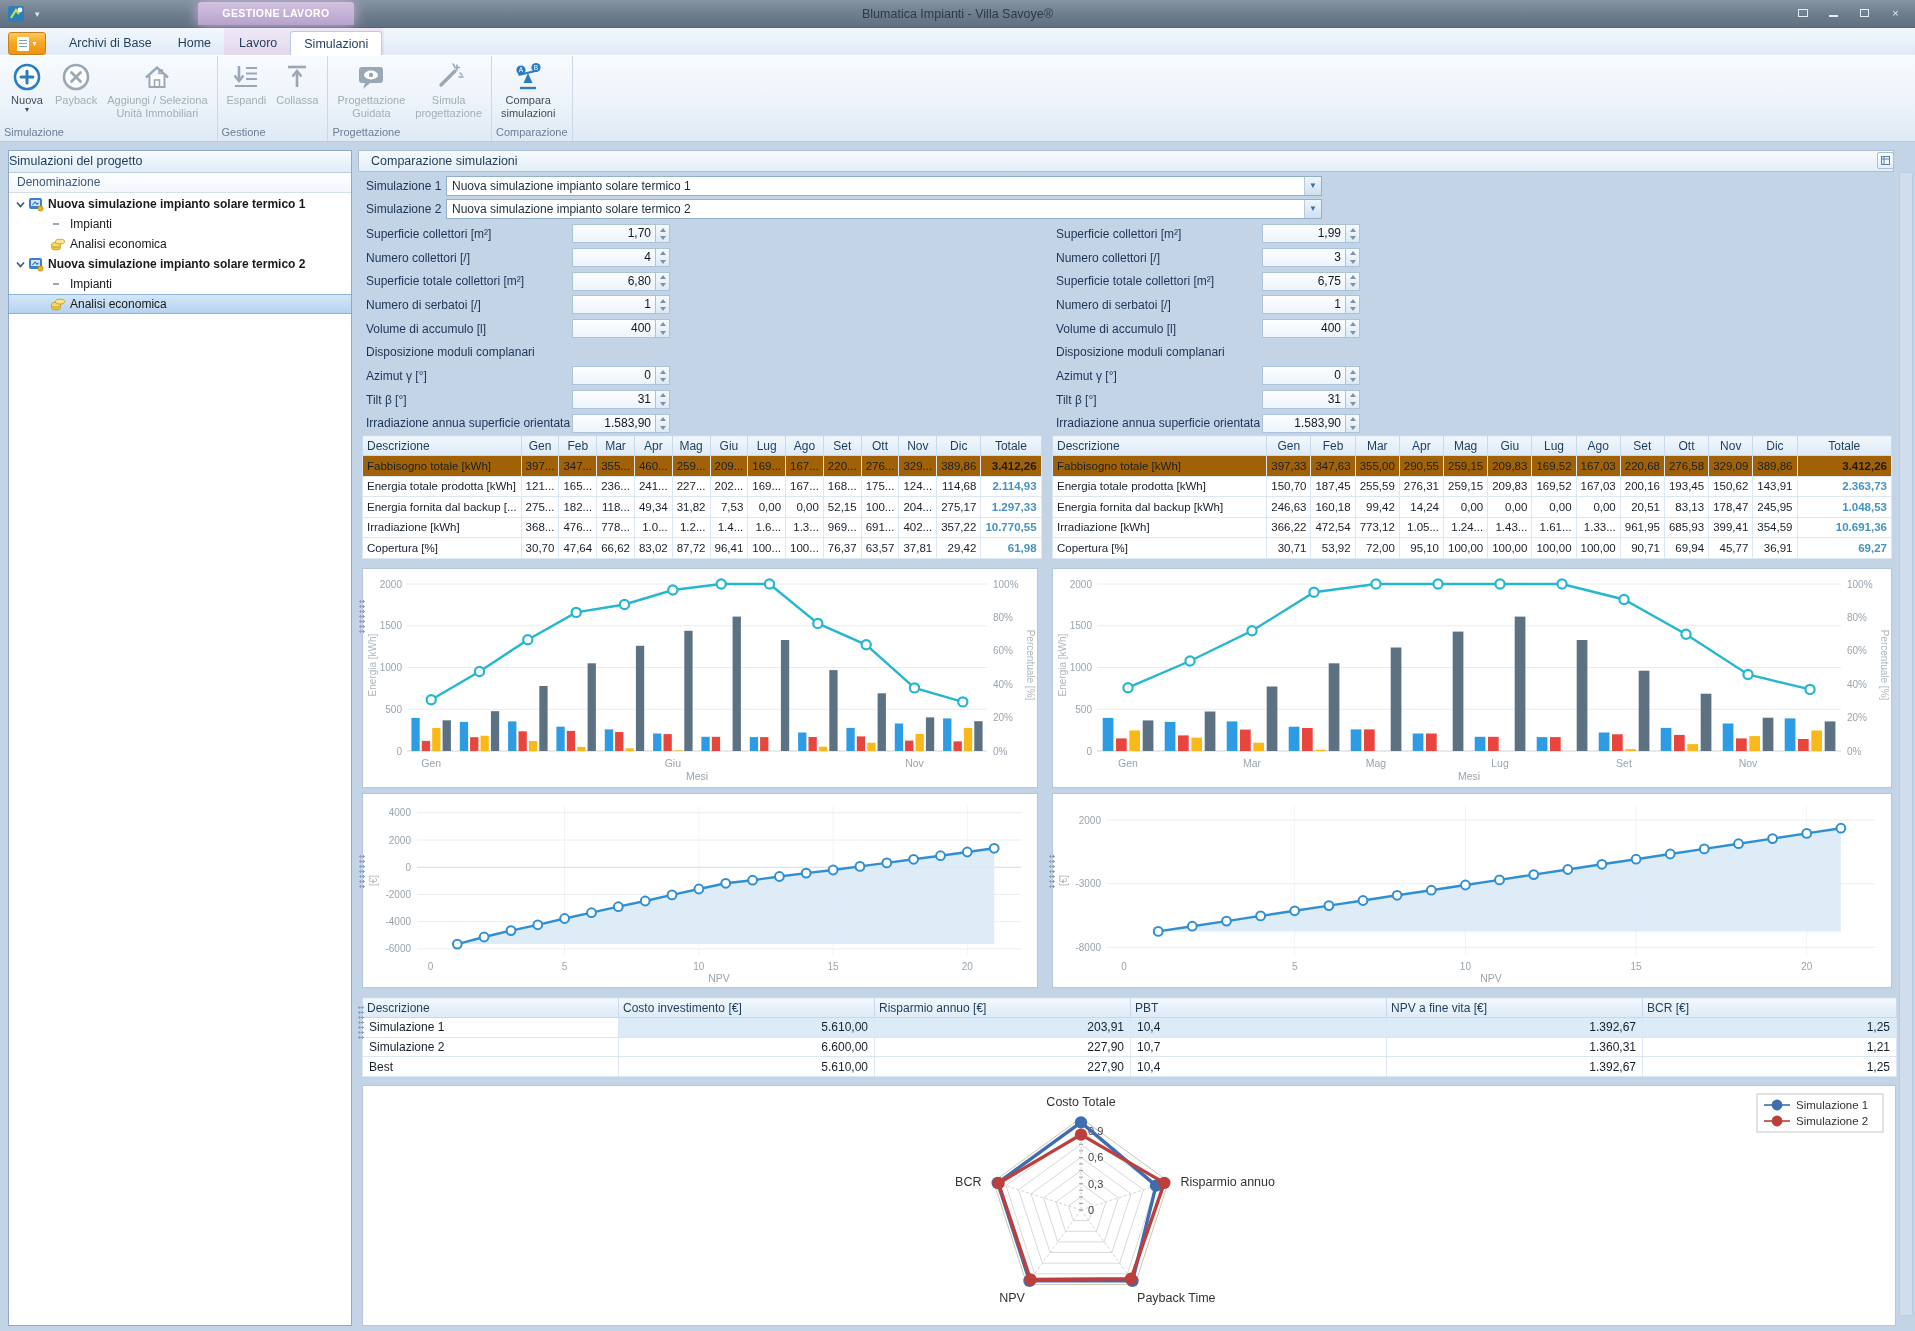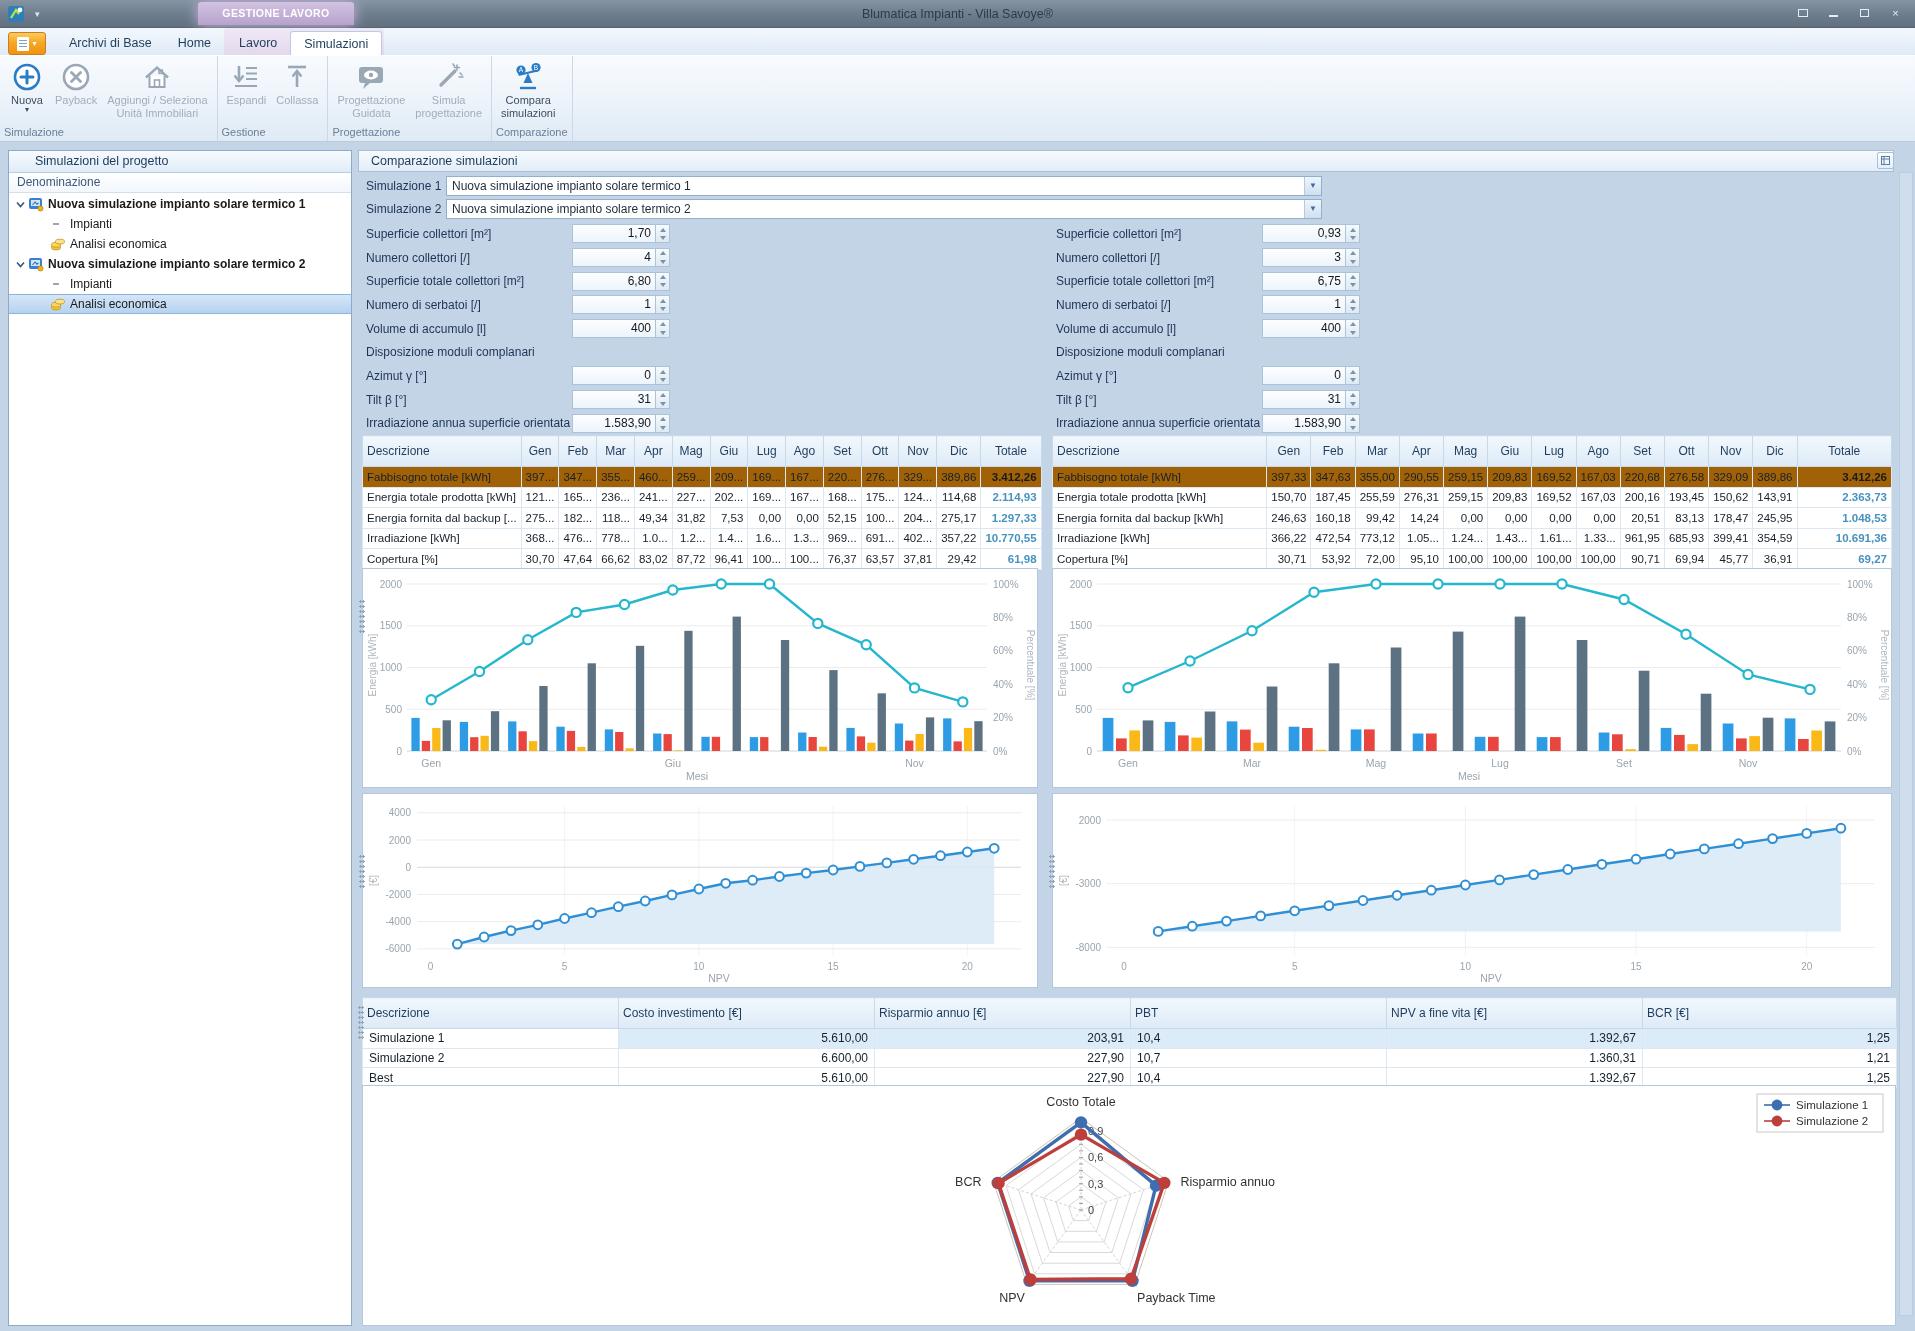--- a/index.html
+++ b/index.html
@@ -49,21 +49,21 @@
   .rbtn.disabled .rlabel { color:#a3aeba; }
   .rbtn .rcaret { color:#3d4e63; font-size:8px; line-height:6px; }
   .rgroup-label { height:16px; font-size:11px; color:#6a7f95; line-height:15px; }
 
   
   .content { position:absolute; left:0; top:142px; width:1915px; height:1189px; background:#c4d4e7; }
 
   
   .sidebar { position:absolute; left:8px; top:8px; width:344px; height:1176px; background:#fff; border:1px solid #8fa9c7; }
   .sb-caption { height:22px; background:linear-gradient(#f8fbfe,#dfecf8); border-bottom:1px solid #b7cde1;
-    color:#1c3a5c; font-size:12.5px; line-height:21px; padding-left:26px; }
+    color:#1c3a5c; font-size:12.5px; line-height:21px; padding-left:0; }
   .sb-colheader { height:20px; background:linear-gradient(#ffffff,#f2f7fc); border-bottom:1px solid #d4e0ec;
     color:#3c5a78; font-size:12px; line-height:19px; padding-left:8px; }
   .tree { padding-top:1px; }
   .tree-row { height:20px; display:flex; align-items:center; font-size:12px; color:#1a1a1a; white-space:nowrap; }
   .tree-row.parent { font-weight:bold; }
   .tree-row .expander { width:14px; margin-left:4px; display:flex; justify-content:center; }
   .tree-row .ticon { width:18px; display:flex; justify-content:center; margin-right:3px; }
   .tree-row.child { padding-left:40px; }
   .tree-row.selected { background:linear-gradient(#d5e6f8,#b5d3ef); border-top:1px solid #8cb4de; border-bottom:1px solid #8cb4de; }
 
@@ -93,21 +93,21 @@
   .spinner { width:14px; height:19px; border:1px solid #abc3da; border-left:none; background:linear-gradient(#f6fafd,#dde9f3);
     display:flex; flex-direction:column; }
   .spinner span { flex:1; display:flex; align-items:center; justify-content:center; }
   .spin-up::after { content:""; border-left:3px solid transparent; border-right:3px solid transparent; border-bottom:4px solid #7d92a8; }
   .spin-dn::after { content:""; border-left:3px solid transparent; border-right:3px solid transparent; border-top:4px solid #7d92a8; }
 
   
   .tables { top:285px; }
   table.monthly, table.summary { border-collapse:collapse; table-layout:fixed; background:#fff; border:1px solid #a9c1d8; }
   table.monthly th, table.summary th { background:linear-gradient(#f2f8fd,#ddeaf7); border:1px solid #c8d9e9;
-    font-weight:normal; color:#1e3c5c; font-size:12px; height:31px; padding:0 4px; text-align:left; }
+    font-weight:normal; color:#1e3c5c; font-size:12px; height:20px; padding:0 4px; text-align:left; }
   table.monthly td { border:1px solid #dbe7f2; font-size:11.5px; height:20.5px; padding:0 4px;
     white-space:nowrap; overflow:hidden; color:#16202c; }
   table.monthly th.mcol { text-align:center; }
   table.monthly td.num { text-align:right; }
   table.monthly tr.hl td { background:#a16207; }
   table.monthly td.tot { font-weight:bold; text-align:right; color:#4793c0; }
   table.monthly td.tot.dark { color:#1a1a1a; }
 
   .summary-wrap { position:absolute; left:4px; top:847px; width:1534px; }
   table.summary td { border:1px solid #dbe7f2; font-size:12px; height:19.7px; padding:0 6px; background:#fff; color:#16202c; }
@@ -449,21 +449,21 @@
           <span class="field-input">1.583,90</span>
           <span class="spinner">
             <span class="spin-up"></span>
             <span class="spin-dn"></span>
           </span>
         </div>
       </div>
     <div class="col-right fields" id="fields-sim2" style="top:72px;">
         <div class="field-row">
           <span class="field-label">Superficie collettori [m²]</span>
-          <span class="field-input">0,93</span>
+          <span class="field-input">1,99</span>
           <span class="spinner">
             <span class="spin-up"></span>
             <span class="spin-dn"></span>
           </span>
         </div>
         <div class="field-row">
           <span class="field-label">Numero collettori [/]</span>
           <span class="field-input">3</span>
           <span class="spinner">
             <span class="spin-up"></span>

